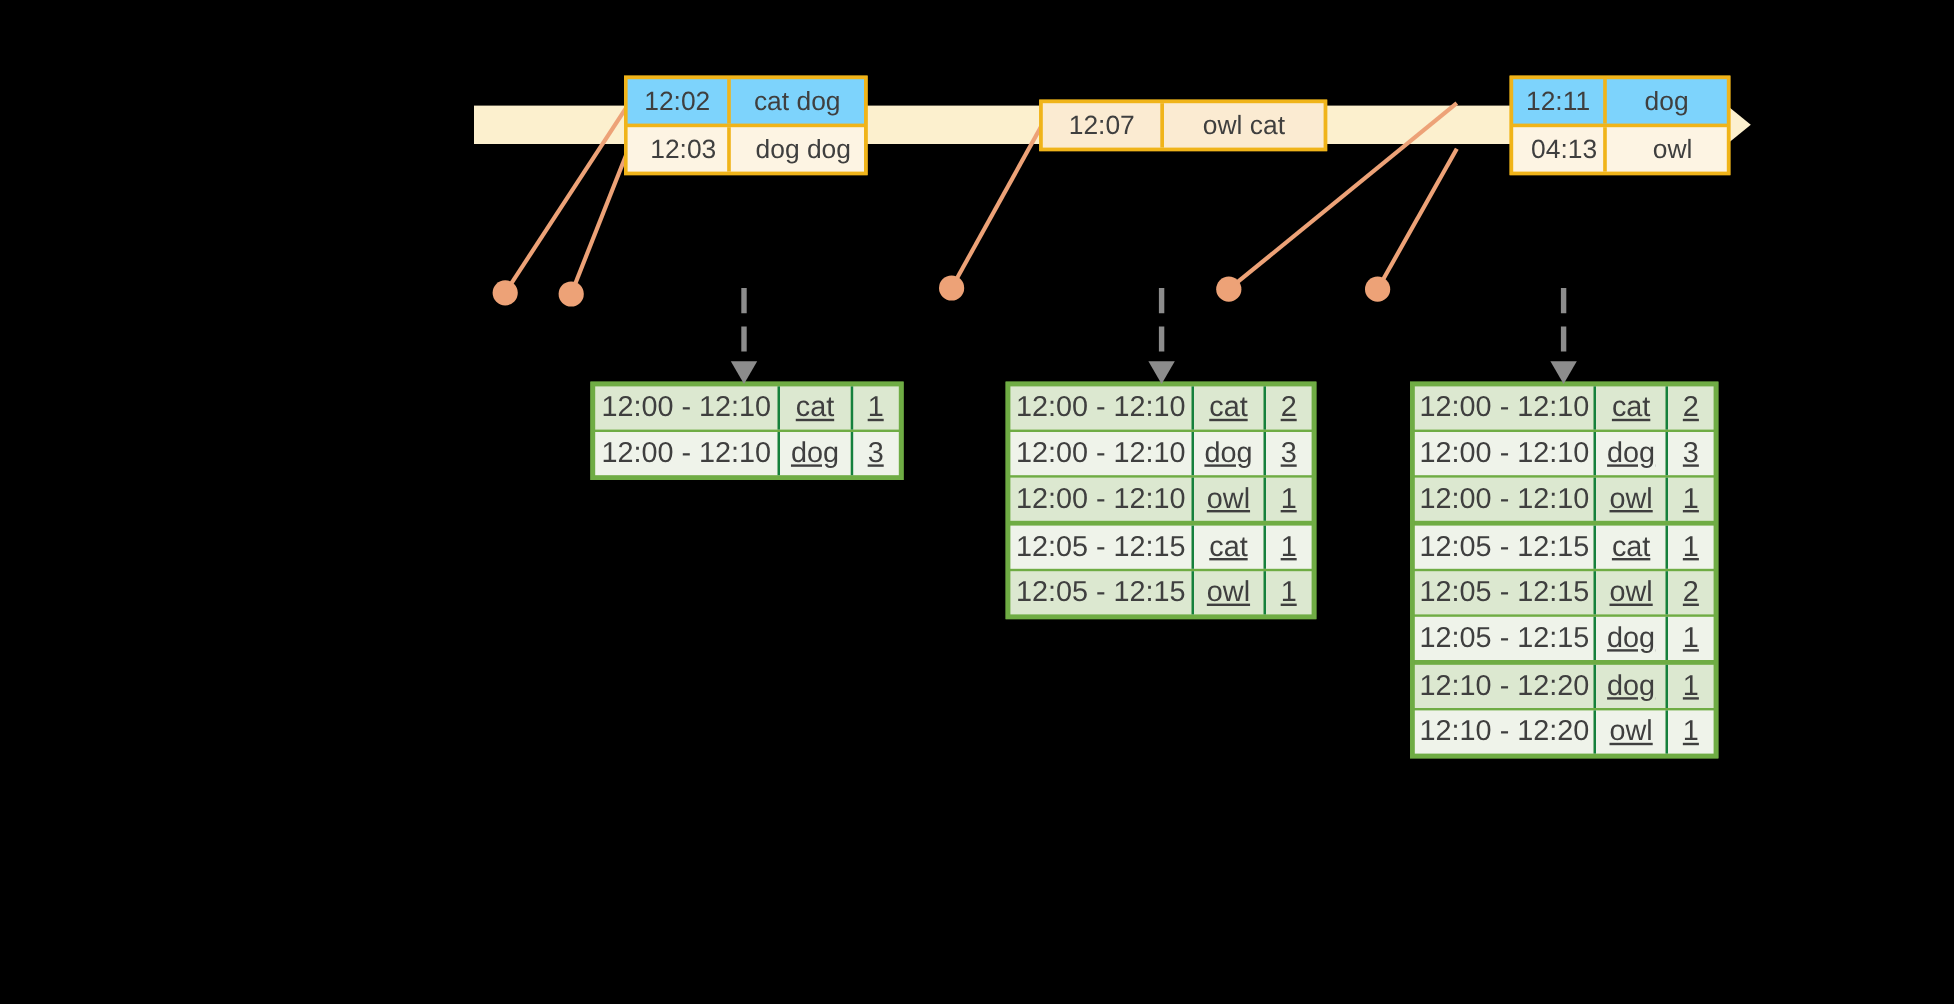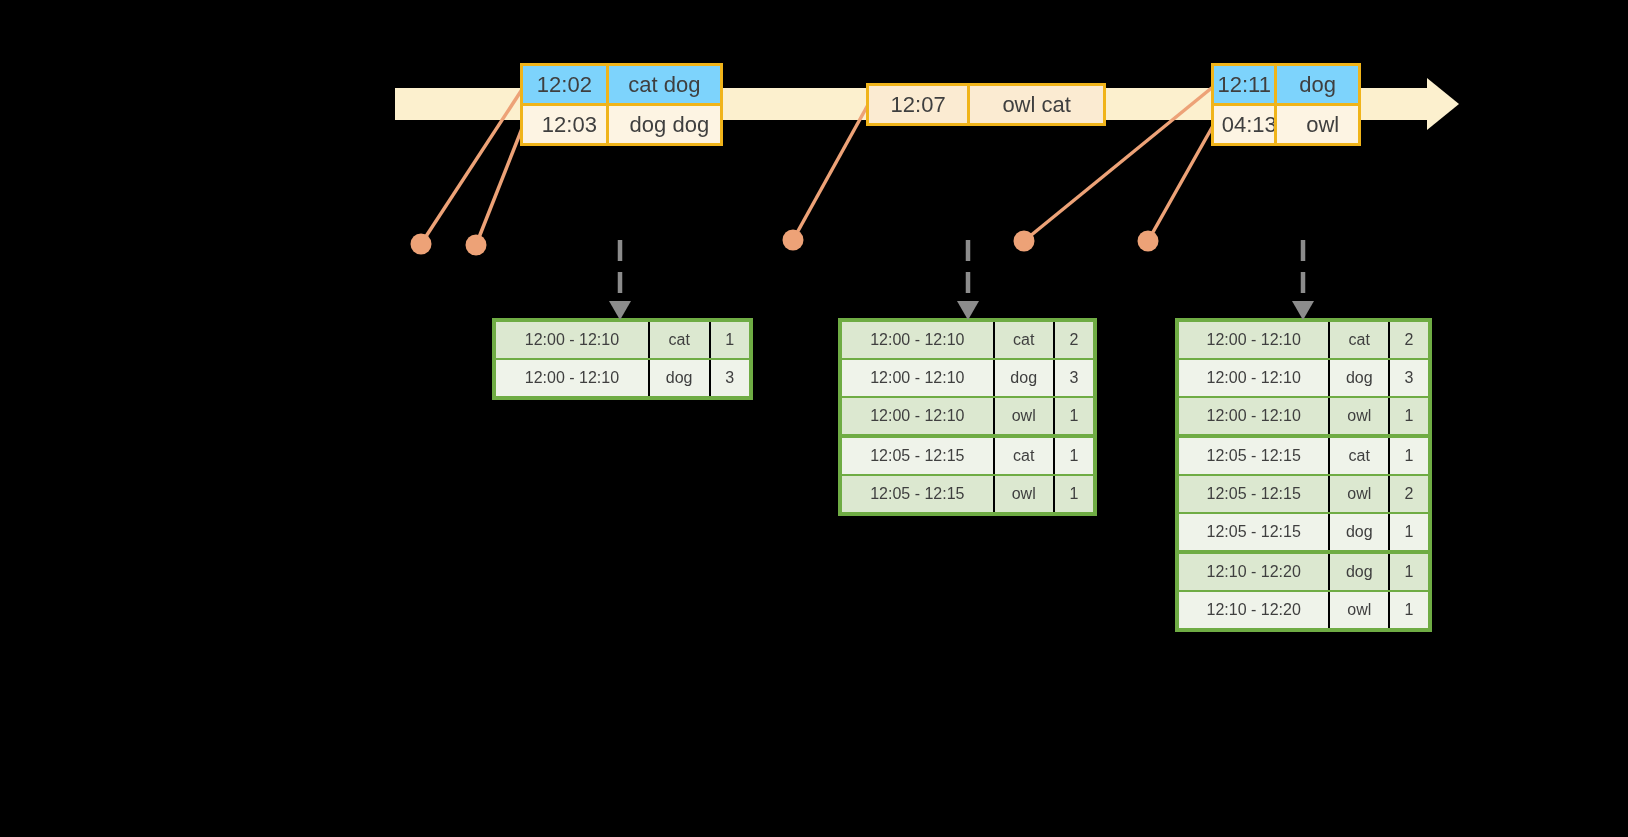--- a/index.html
+++ b/index.html
@@ -47,24 +47,24 @@
     position: absolute;
     border: 4px solid #6FAC44;
     background: #6FAC44;
     box-sizing: border-box;
   }
   .grow { display: grid; grid-template-columns: 60% 24% 16%; height: 36px; }
   .grow.hline { border-top: 2px solid #6FAC44; }
   .grow.group { border-top: 4px solid #6FAC44; }
   .gcell {
     display: flex; align-items: center; justify-content: center;
-    font-size: 16px; color: #3F3F3F;
+    font-size: 24px; color: #3F3F3F;
     overflow: hidden; white-space: nowrap;
   }
-  .gcell.vline { border-left: 2px solid #000000; }
+  .gcell.vline { border-left: 2px solid #15803d; text-decoration: underline; }
   .grow.dark  .gcell { background: #DCE8D0; }
   .grow.light .gcell { background: #EFF3EA; }
 </style>
 </head>
 <body>
 
 <div class="stage">
 
   <svg class="layer" viewBox="0 0 1628 837">
     <rect x="395" y="88" width="1032" height="32" fill="#FCF0CE"></rect>
@@ -94,21 +94,21 @@
     </div>
   </div>
 
   <div class="otable" style="left:866px; top:83px; width:240px;">
     <div class="orow mid">
       <div class="ocell">12:07</div>
       <div class="ocell vline">owl cat</div>
     </div>
   </div>
 
-  <div class="otable" style="left:1211px; top:63px; width:150px;">
+  <div class="otable" style="left:1258px; top:63px; width:184px;">
     <div class="orow peach">
       <div class="ocell">12:11</div>
       <div class="ocell vline">dog</div>
     </div>
     <div class="orow cream hline">
       <div class="ocell">04:13</div>
       <div class="ocell vline">owl</div>
     </div>
   </div>
 

